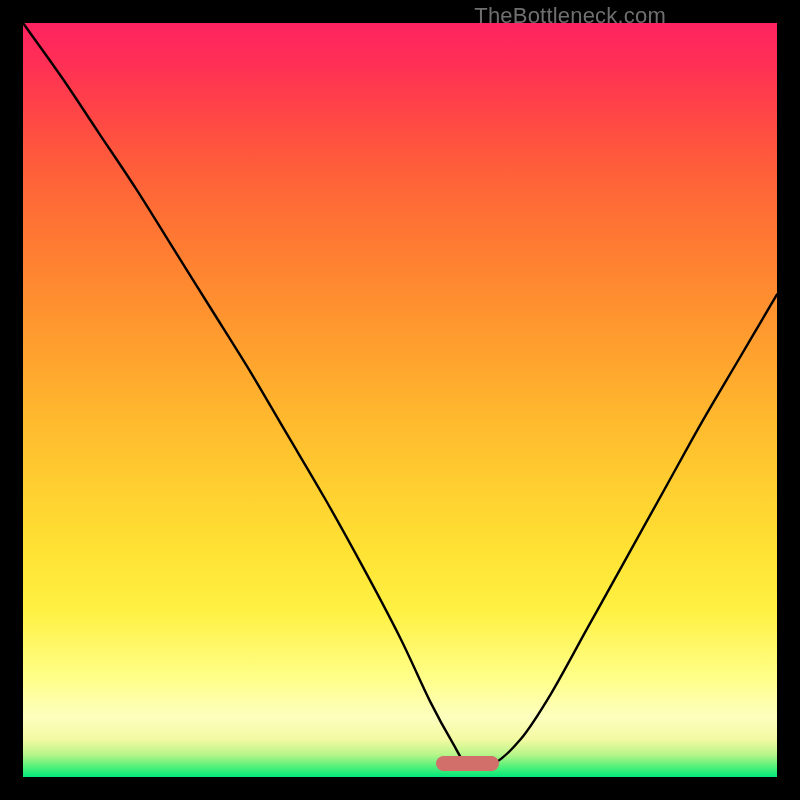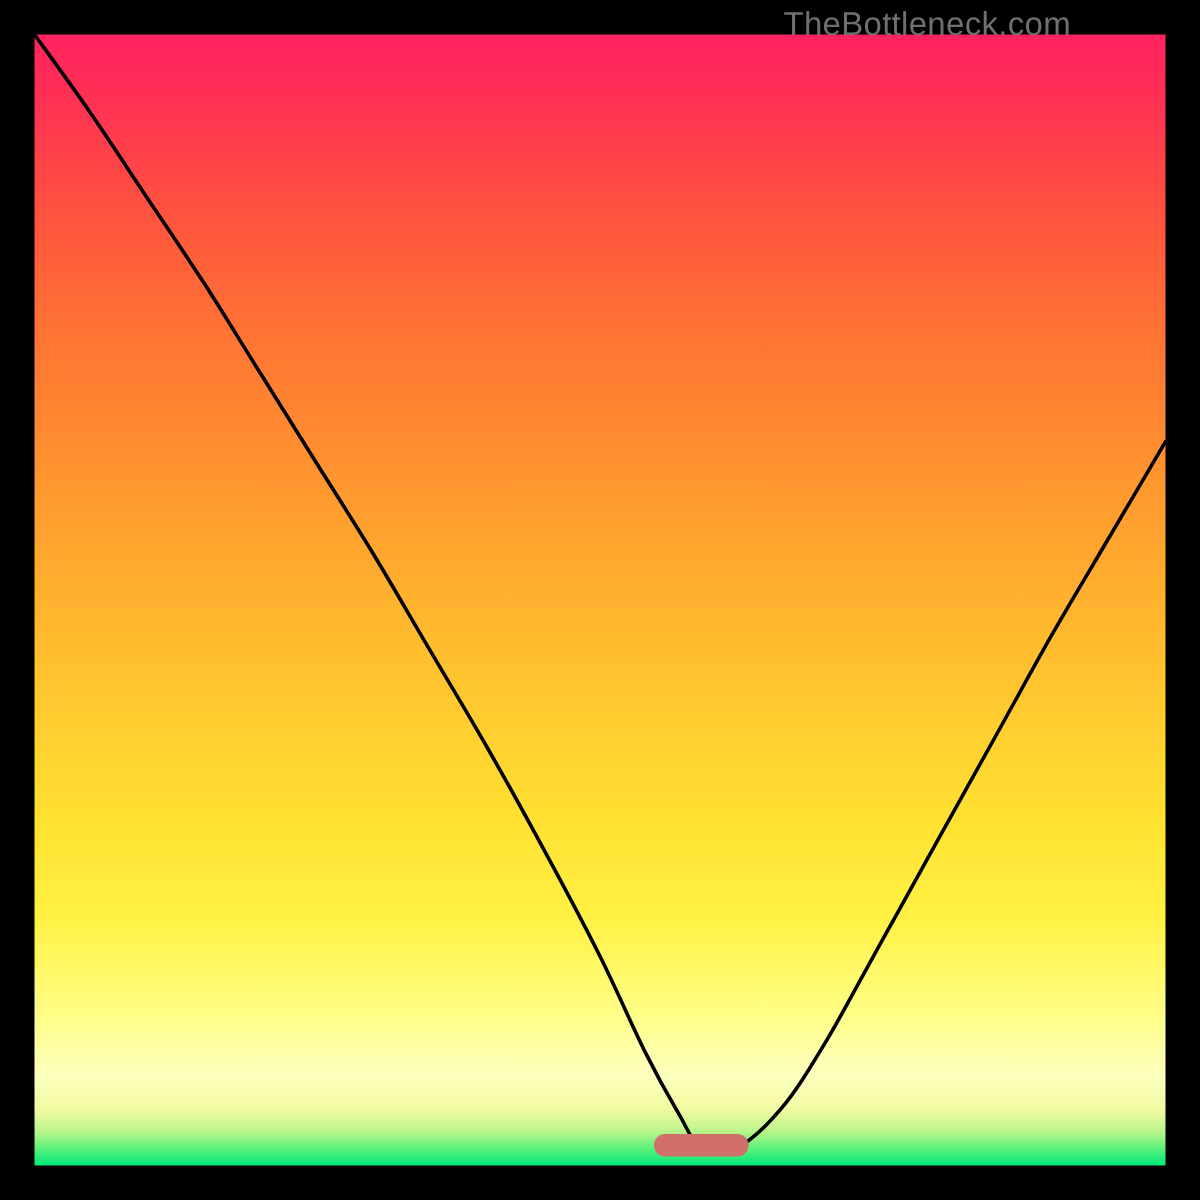--- a/index.html
+++ b/index.html
@@ -9,21 +9,20 @@
     height: 800px;
     background: #000;
     overflow: hidden;
     font-family: Arial, Helvetica, sans-serif;
   }
   .frame {
     position: relative;
     width: 672px;
     height: 800px;
     background: #000;
-    padding-left: 48px;
   }
   .plot-area {
     position: absolute;
     left: 23px;
     top: 23px;
     width: 754px;
     height: 754px;
     
     background: linear-gradient(
       to top,

